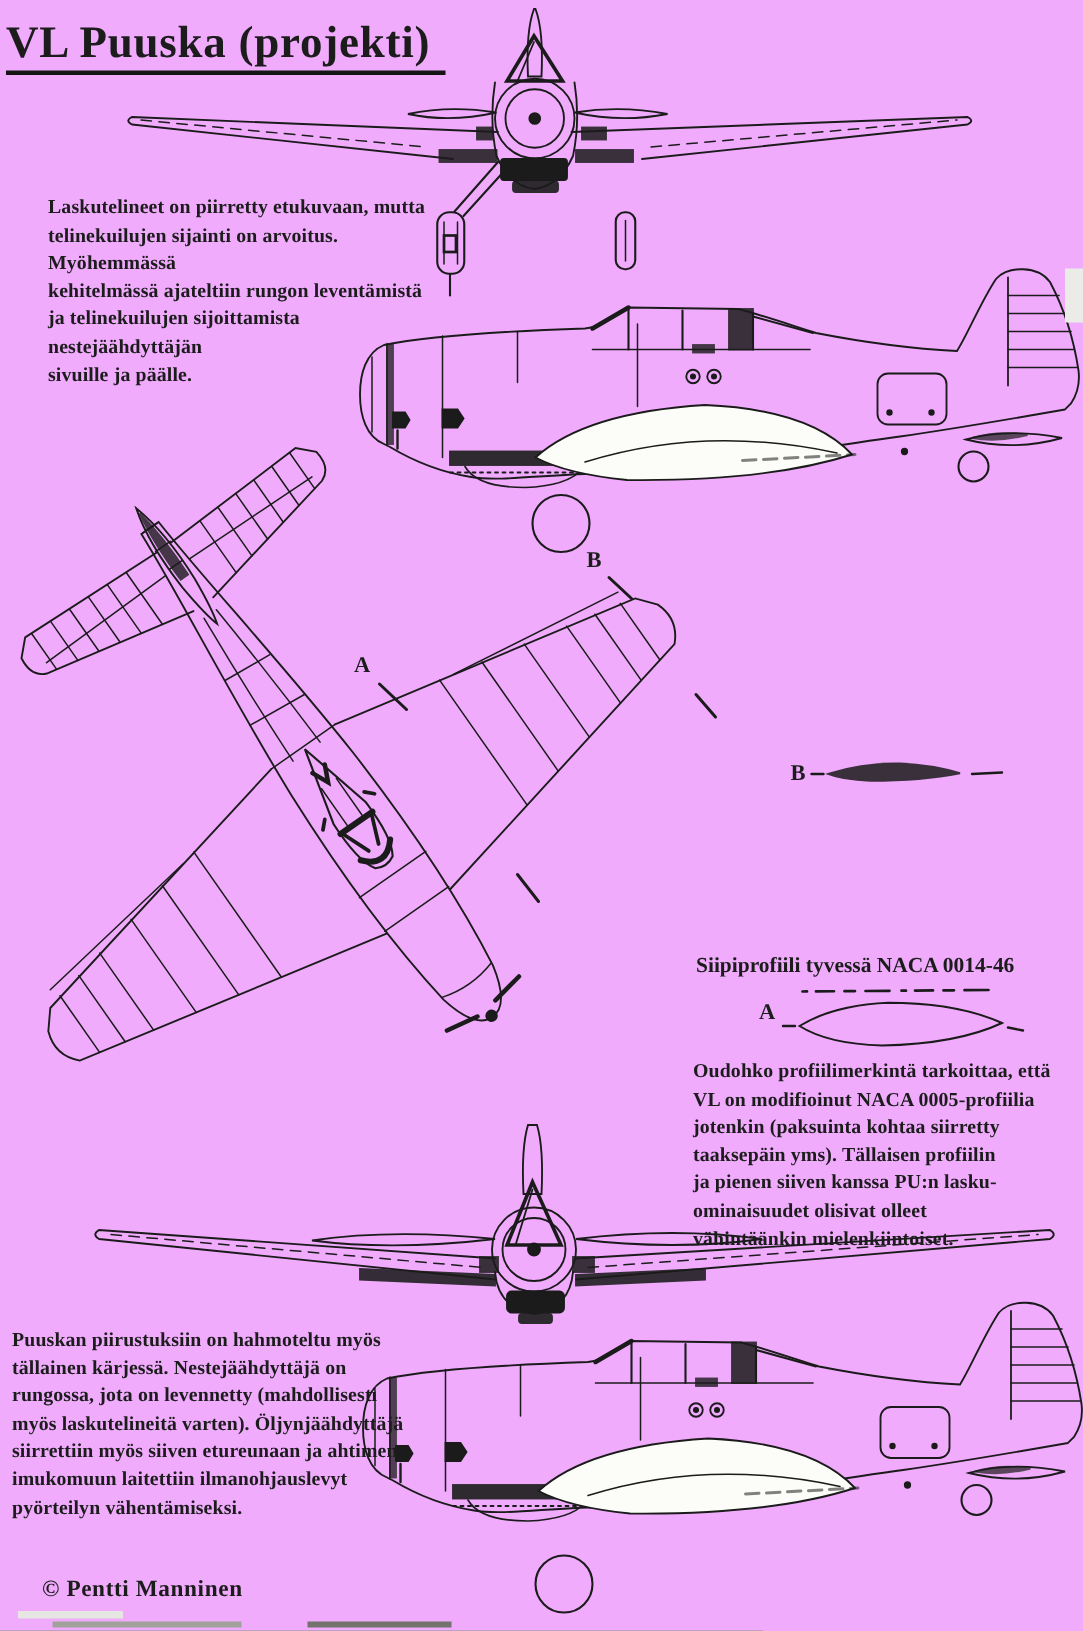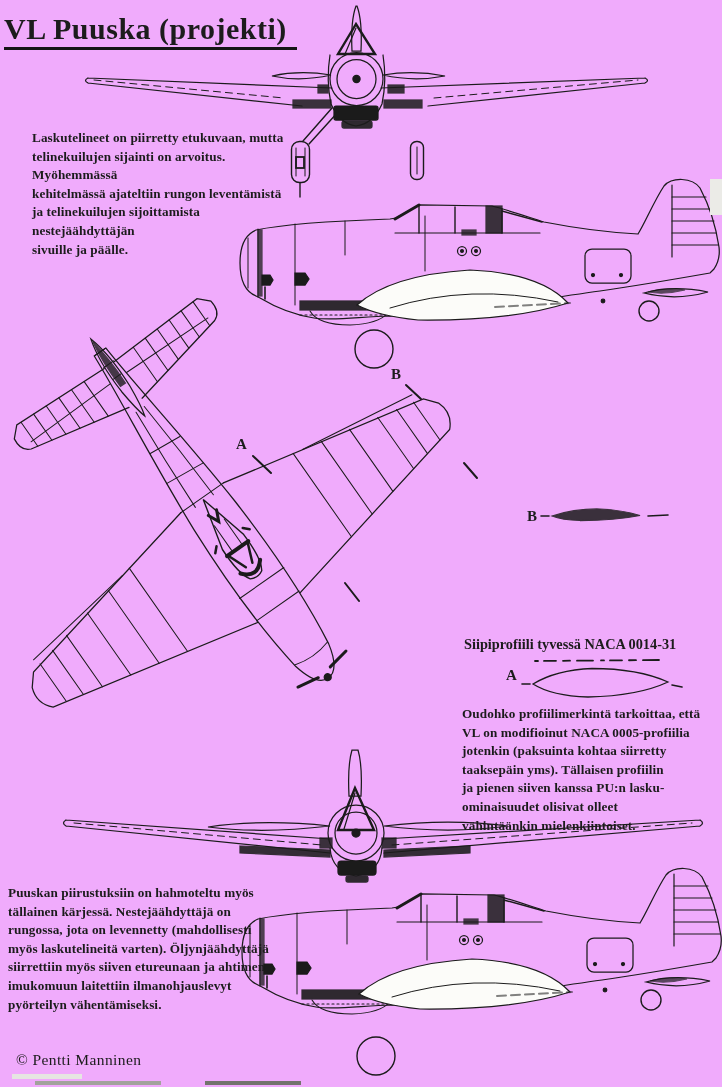--- a/index.html
+++ b/index.html
@@ -14,21 +14,21 @@
   #note2{left:462px;top:705px;width:258px;}
   #note3{left:8px;top:884px;width:262px;}
   .figlabel{font-size:14.3px;}
   #lbl-tip{left:466px;top:491px;}
   #lbl-root{left:464px;top:636px;}
   .marker{font-size:15px;}
   #mk-b-air{left:527px;top:508px;}
   #mk-a-air{left:506px;top:667px;}
   #mk-b-plan{left:391px;top:366px;}
   #mk-a-plan{left:236px;top:436px;}
-  #copyright{left:16px;top:1051px;font-size:15.5px;font-weight:normal;letter-spacing:.4px;}
+  #copyright{left:28px;top:1051px;font-size:15.5px;font-weight:bold;letter-spacing:.4px;}
   .artifact{position:absolute;}
 </style>
 </head>
 <body>
 
 <div id="page">
 
   <svg id="art" viewBox="0 0 722 1087" stroke="#1b1b1b" fill="none" stroke-width="1.25" stroke-linecap="round">
     <defs>
 
@@ -193,21 +193,21 @@
   <div id="title" class="txt">VL Puuska (projekti)</div>
 
   <div id="note1" class="txt note">Laskutelineet on piirretty etukuvaan, mutta
 telinekuilujen sijainti on arvoitus. Myöhemmässä
 kehitelmässä ajateltiin rungon leventämistä
 ja telinekuilujen sijoittamista nestejäähdyttäjän
 sivuille ja päälle.</div>
 
   <div id="mk-b-air" class="txt marker">B</div>
 
-  <div id="lbl-root" class="txt figlabel">Siipiprofiili tyvessä NACA 0014-31</div>
+  <div id="lbl-root" class="txt figlabel">Siipiprofiili tyvessä NACA 0014-46</div>
   <div id="mk-a-air" class="txt marker">A</div>
 
   <div id="mk-b-plan" class="txt marker">B</div>
   <div id="mk-a-plan" class="txt marker">A</div>
 
   <div id="note2" class="txt note">Oudohko profiilimerkintä tarkoittaa, että
 VL on modifioinut NACA 0005-profiilia
 jotenkin (paksuinta kohtaa siirretty
 taaksepäin yms). Tällaisen profiilin
 ja pienen siiven kanssa PU:n lasku-

